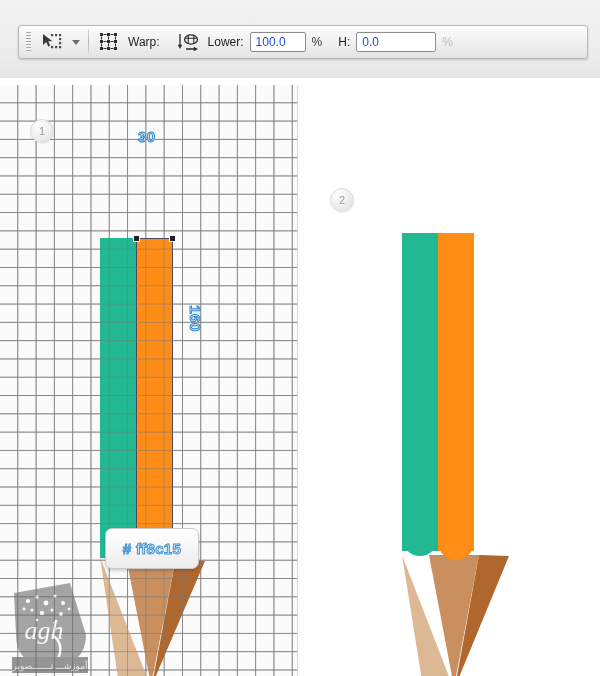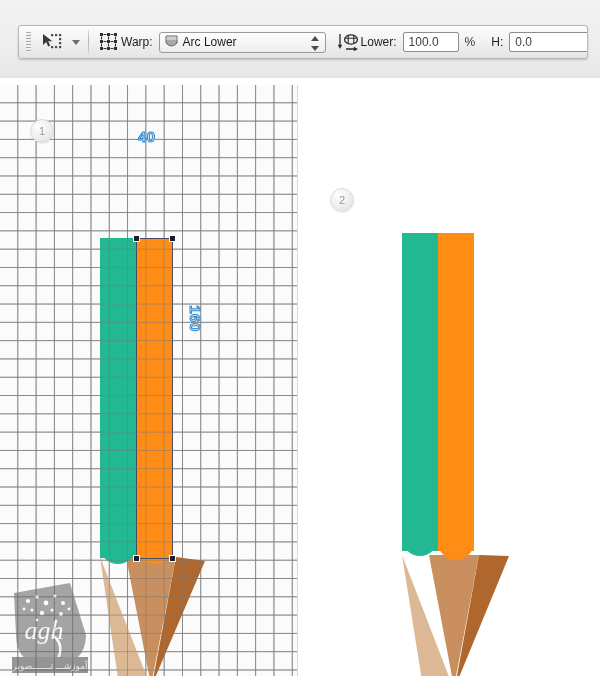--- a/index.html
+++ b/index.html
@@ -42,21 +42,21 @@
     display:flex;align-items:center;justify-content:center;
   }
   .preset-caret{
     width:0;height:0;border-left:4px solid transparent;border-right:4px solid transparent;
     border-top:5px solid #6b6b6b;margin-left:9px;flex:0 0 auto;
   }
   .grid-icon{
     width:20px;height:20px;flex:0 0 auto;margin-left:2px;
   }
   .bar-label{
-    font-size:12px;color:#1d1d1d;margin-left:2px;margin-right:6px;
+    font-size:12px;color:#1d1d1d;margin-left:9px;margin-right:6px;
     white-space:nowrap;flex:0 0 auto;
   }
 
   
   #warp-select{
     position:relative;width:167px;height:21px;flex:0 0 auto;
     background:linear-gradient(180deg,#ffffff 0%,#f6f6f6 50%,#ececec 100%);
     border:1px solid #9a9a9a;border-radius:3px;
     display:flex;align-items:center;
     box-sizing:border-box;
@@ -72,21 +72,21 @@
     display:flex;flex-direction:column;justify-content:space-between;align-items:center;
   }
   .spin .up{width:0;height:0;border-left:4px solid transparent;border-right:4px solid transparent;border-bottom:5px solid #4c4c4c;}
   .spin .dn{width:0;height:0;border-left:4px solid transparent;border-right:4px solid transparent;border-top:5px solid #4c4c4c;}
 
   .orient-icon{width:22px;height:20px;flex:0 0 auto;margin-left:11px;}
 
   .num-field{
     height:20px;background:#ffffff;border:1px solid #8d8d8d;
     border-radius:2px;display:flex;align-items:center;
-    font-size:12px;color:#404040;padding-left:5px;box-sizing:border-box;flex:0 0 auto;
+    font-size:12px;color:#1d4ed8;padding-left:5px;box-sizing:border-box;flex:0 0 auto;
   }
   #bend-field{width:56px;}
   #h-field{width:80px;}
   .pct{font-size:12px;color:#3a3a3a;margin-left:6px;margin-right:2px;flex:0 0 auto;}
   .pct.dim{color:#bdbdbd;}
 
   
   #stage{
     position:absolute;left:0;top:78px;width:600px;height:598px;background:#ffffff;
   }
@@ -212,31 +212,20 @@
           <line x1="11.5" y1="2.5" x2="14.5" y2="2.5"></line>
         <line x1="4.5" y1="9.5" x2="7.5" y2="9.5"></line>
           <line x1="11.5" y1="9.5" x2="14.5" y2="9.5"></line>
         <line x1="4.5" y1="16.5" x2="7.5" y2="16.5"></line>
           <line x1="11.5" y1="16.5" x2="14.5" y2="16.5"></line>
       </g>
     </svg>
 
     <span class="bar-label">Warp:</span>
 
-    <div id="warp-select">
-      <svg class="warp-thumb" viewBox="0 0 13 14">
-        <path d="M1 1 H12 V8 Q6.5 14 1 8 Z" fill="#a8a8a8" stroke="#646464" stroke-width="1"></path>
-        <path d="M1.6 1.6 H11.4 V5 H1.6 Z" fill="#cfcfcf"></path>
-      </svg>
-      <span id="warp-value">Arc Lower</span>
-      <span class="spin">
-        <span class="up"></span>
-          <span class="dn"></span>
-      </span>
-    </div>
 
     <svg class="orient-icon" viewBox="0 0 22 20">
       <path d="M3 2 L3 15" stroke="#2a2a2a" stroke-width="1.3" fill="none"></path>
       <path d="M3 17 L0.8 12.8 H5.2 Z" fill="#2a2a2a"></path>
       <ellipse cx="14" cy="7.5" rx="6.4" ry="4.6" fill="none" stroke="#2a2a2a" stroke-width="1.3"></ellipse>
       <path d="M8.2 6.2 H19.8" stroke="#2a2a2a" stroke-width="1.1"></path>
       <path d="M11.2 3.2 L11.2 11.8 M16.8 3.2 L16.8 11.8" stroke="#2a2a2a" stroke-width="1.1"></path>
       <path d="M9 17 H19" stroke="#2a2a2a" stroke-width="1.3" fill="none"></path>
       <path d="M21 17 L16.8 19.2 V14.8 Z" fill="#2a2a2a"></path>
     </svg>
@@ -281,23 +270,26 @@
                   linear-gradient(to bottom,rgba(120,120,120,.55) 1px,transparent 1px);
                 background-size:18.3px 18.3px;background-position:-1px -1px;"></div>
 
     <div class="handle" style="left:133px;top:150px;"></div>
     <div class="handle" style="left:169px;top:150px;"></div>
     <div class="handle" style="left:133px;top:470px;"></div>
     <div class="handle" style="left:169px;top:470px;"></div>
 
     <div class="step-badge" id="badge-1" style="left:30px;top:34px;">1</div>
 
-    <div class="measure" style="left:138px;top:43px;">40</div>
+    <div class="measure" style="left:138px;top:43px;">30</div>
     <div class="measure" style="left:182px;top:225px;transform:rotate(90deg);">160</div>
 
+    <div id="hex-tooltip" style="left:105px;top:443px;">
+      <span id="hex-text"># ff8c15</span>
+    </div>
 
     <svg id="watermark" style="left:8px;top:494px;" viewBox="0 0 84 96">
       <path d="M6 14 L62 4 L78 56 Q78 86 42 88 Q8 86 8 56 Z" fill="#6e6e6e" opacity=".85"></path>
       <g fill="#fbfbfb">
         <circle cx="20" cy="22" r="2.1"></circle>
           <circle cx="29" cy="18" r="1.7"></circle>
           <circle cx="38" cy="24" r="2.4"></circle>
         <circle cx="47" cy="17" r="1.6"></circle>
           <circle cx="55" cy="24" r="2"></circle>
           <circle cx="24" cy="31" r="1.5"></circle>

